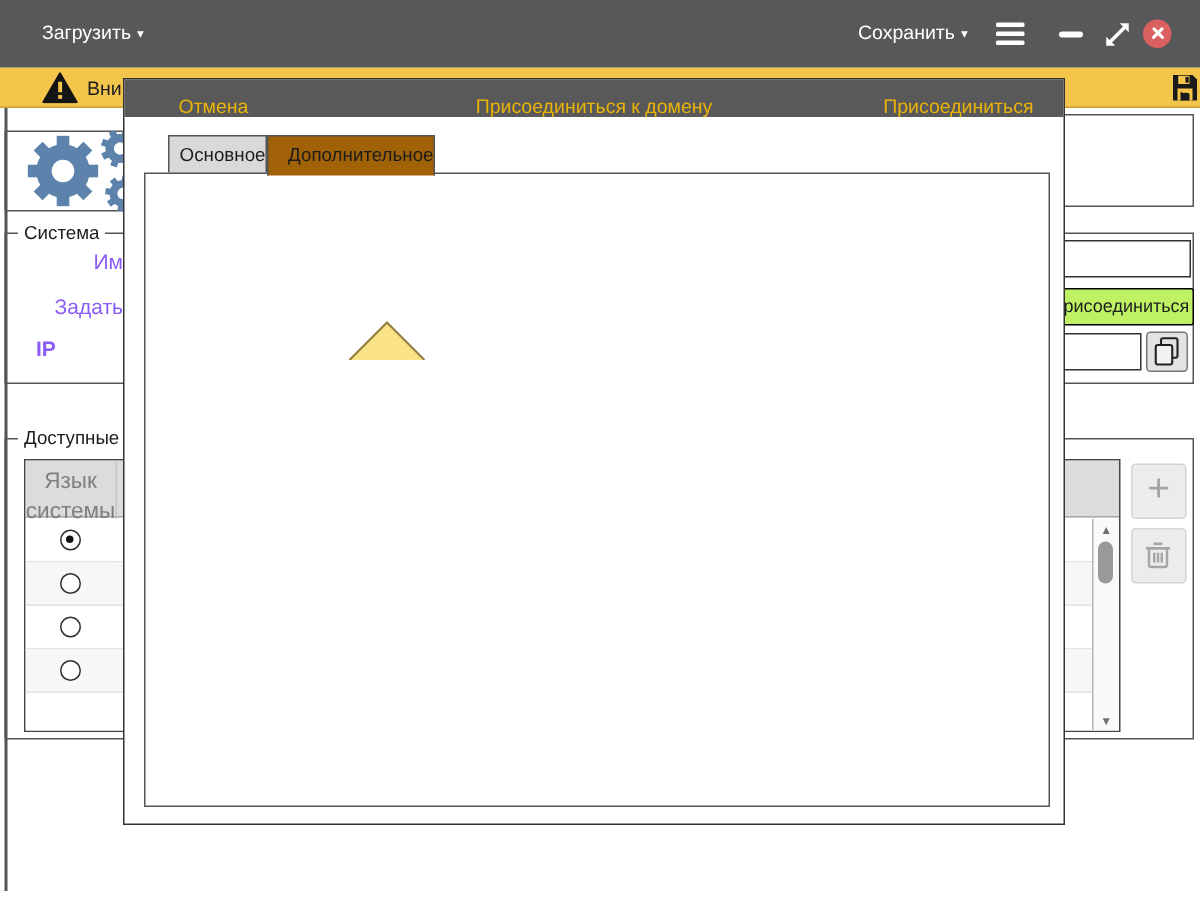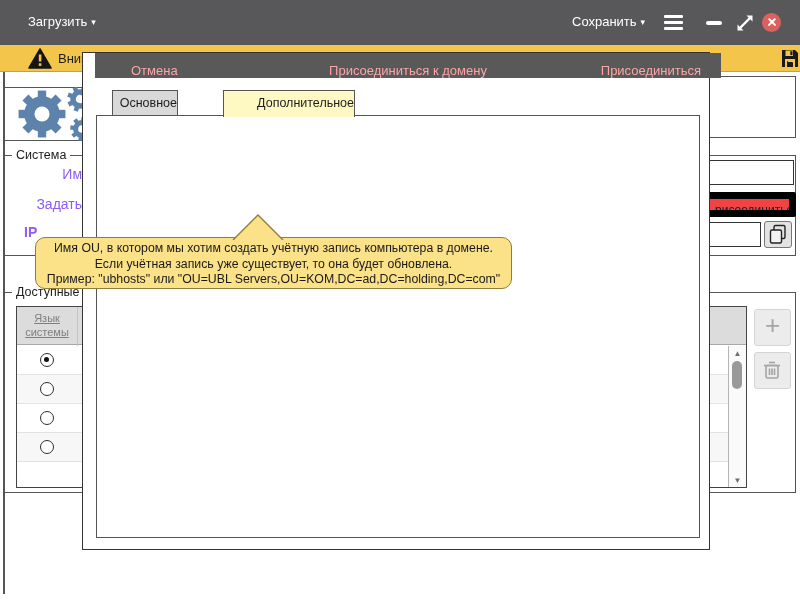--- a/index.html
+++ b/index.html
@@ -41,53 +41,53 @@
 
   .bg-label { position:absolute; font-size:14px; color:#8b5cf6; }
   .lbl-name { left:40px; top:166px; width:42px; text-align:right; }
   .lbl-addr { left:18px; top:196px; width:64px; text-align:right; }
   .lbl-ip   { left:24px; top:224px;font-weight:bold; }
 
   .bg-input { position:absolute; border:1.5px solid #333; background:#fff; }
   .bg-input-1 { left:360px; top:160px; width:434px; height:25px; }
   .bg-input-2 { left:560px; top:222px; width:201px; height:25px; }
 
-  .bg-join-btn { position:absolute; left:701px; top:192px; width:95px; height:25px; background:#ef4444;
-                 border:7px solid #000000; border-radius:2px; font-size:12px; color:#1c1c1c;
+  .bg-join-btn { position:absolute; left:701px; top:192px; width:95px; height:25px; background:#bef264;
+                 border:1px solid #000000; border-radius:2px; font-size:12px; color:#1c1c1c;
                  text-align:left; padding:4px 0 0 7px; white-space:nowrap; overflow:hidden; }
   .copy-btn { position:absolute; left:764px; top:221px; width:28px; height:27px; background:#e3e3e3;
               border:1px solid #777; border-radius:3px; }
 
   
   .lang-table { position:absolute; left:16px; top:306px; width:731px; height:182px; border:1.5px solid #444; background:#fff; overflow:hidden; }
   .lang-head { position:absolute; left:0; top:0; width:100%; height:38px; background:#dcdcdc; border-bottom:1px solid #a8a8a8; }
-  .lang-head .hd1 { position:absolute; left:0; top:4px; width:60px; text-align:center; font-size:11px; color:#7f7f7f; line-height:1.3;text-decoration:underline; }
+  .lang-head .hd1 { position:absolute; left:0; top:4px; width:60px; text-align:center; font-size:15px; color:#7f7f7f; line-height:1.3; }
   .col-sep { position:absolute; left:60px; top:0; width:1px; height:100%; background:#c4c4c4; }
   .lang-row { position:absolute; left:0; width:100%; height:29px; border-bottom:1px solid #e3e3e3; }
   .radio { position:absolute; left:23px; top:7px; width:14px; height:14px; border:1.5px solid #2e2e2e; border-radius:50%; background:#fff; }
   .radio.checked::after { content:""; position:absolute; left:3px; top:3px; width:5px; height:5px; border-radius:50%; background:#111; }
   .vscroll { position:absolute; right:0; top:39px; width:18px; bottom:0; border-left:1px solid #b5b5b5; background:#fafafa; }
   .vscroll .arr { position:absolute; left:0; width:100%; text-align:center; font-size:8px; color:#6f6f6f; }
   .vscroll .arr.up { top:3px; } .vscroll .arr.down { bottom:2px; }
   .vscroll .thumb { position:absolute; left:3px; top:15px; width:10px; height:28px; background:#999; border-radius:5px; }
 
   .side-btn { position:absolute; left:754px; width:37px; height:37px; background:#ececec; border:1.5px solid #d4d4d4; border-radius:3px; }
   .btn-add { top:309px; color:#a5a5a5; font-size:26px; text-align:center; line-height:31px; }
   .btn-del { top:352px; }
 
   
   .dialog { position:absolute; left:82px; top:52px; width:628px; height:498px; background:#fff; border:1.5px solid #333; z-index:10; }
-  .dlg-header { position:absolute; left:12px; top:0; width:100%; height:25px; background:#595959; color:#fca5a5; font-size:13px; }
+  .dlg-header { position:absolute; left:0; top:0; width:100%; height:25px; background:#595959; color:#eab308; font-size:13px; }
   .dlg-cancel { position:absolute; left:36px; top:10px; cursor:default; }
   .dlg-title  { position:absolute; left:0; right:0; top:10px; text-align:center; }
   .dlg-join   { position:absolute; right:20px; top:10px; }
 
   .tab { position:absolute; top:37px; height:27px; font-size:12.5px; color:#1c1c1c; text-align:right; line-height:25px; border:1px solid #555; }
   .tab-basic { left:29px; width:66px; background:#d9d9d9; height:26px; }
-  .tab-adv   { left:95px; width:132px; background:#fef9c3; border-bottom:none; z-index:3;margin-left:45px; }
+  .tab-adv   { left:95px; width:112px; background:#a16207; border-bottom:none; z-index:3; }
 
   .dlg-content { position:absolute; left:13px; top:62px; width:604px; height:423px; border:1px solid #555; background:#fff; z-index:2; }
 
   .f-label { position:absolute; left:20px; width:258px; text-align:right; font-size:12.5px; color:#1c1c1c; }
   .f-input { position:absolute; left:280px; width:330px; height:24px; border:1.5px solid #333; background:#fff;
              font-size:12.5px; color:#1c1c1c; padding:0 6px; }
   .f-input::placeholder { color:#a3a3a3; }
 
   .combo { position:absolute; height:24px; border:1.5px solid #444; background:#fff; font-size:12.5px; color:#1c1c1c; }
   .combo .val { position:absolute; left:9px; top:4px; }
@@ -269,23 +269,18 @@
     <div class="group-box">
       <div class="combo combo-2">
         <span class="val">Задать</span>
         <span class="dd">▼</span>
       </div>
       <div class="pencil-btn"><span>✎</span></div>
       <div class="dlg-textarea">wth-altfiles, with-ecryptfs</div>
     </div>
   </div>
 
-  <div class="tooltip">
-    <span class="line">Имя OU, в котором мы хотим создать учётную запись компьютера в домене.</span>
-    <span class="line">Если учётная запись уже существует, то она будет обновлена.</span>
-    <span class="line">Пример: "ubhosts" или "OU=UBL Servers,OU=KOM,DC=ad,DC=holding,DC=com"</span>
-  </div>
   <svg class="tt-pointer" width="54" height="27" viewBox="0 0 54 27">
     <path d="M1 27 L26 2 L51 27 Z" fill="#fbe188" stroke="none"></path>
     <path d="M1 27 L26 2 L51 27" fill="none" stroke="#8f7d3d" stroke-width="1.4"></path>
   </svg>
 
 </div>
 
 </body></html>

